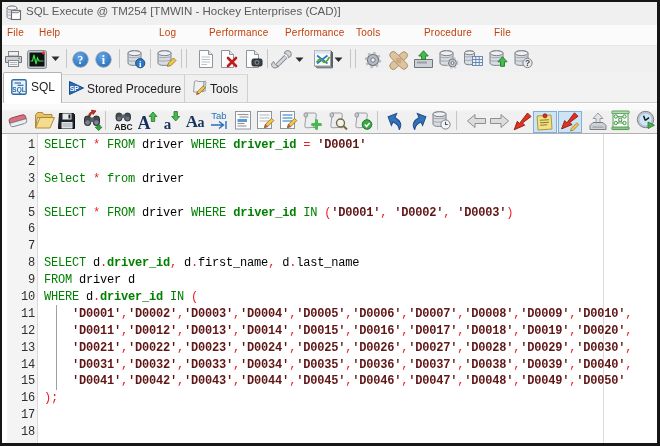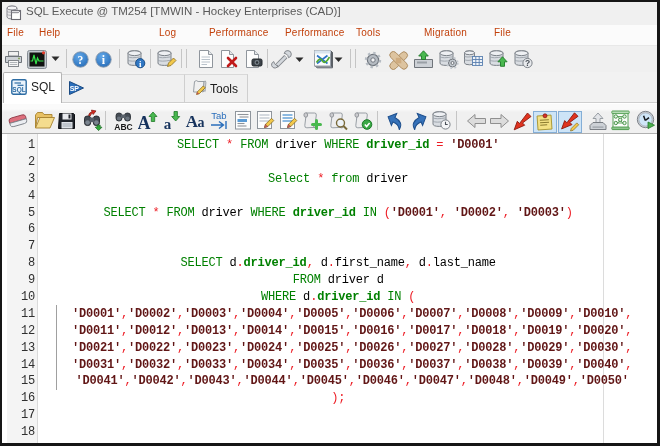--- a/index.html
+++ b/index.html
@@ -18,21 +18,21 @@
   #tab-sql{left:1px;top:70px;width:59px;height:31px;background:#fff;border:1px solid #b4b4b4;border-bottom:none;border-radius:2px 2px 0 0;z-index:3;}
   #tab-sp{left:60px;top:72px;width:123px;height:29px;background:#f0f0f0;border-right:1px solid #cfcfcf;border-top:1px solid #d9d9d9;}
   #tab-scr{left:183px;top:72px;width:63px;height:29px;background:#f0f0f0;border-right:1px solid #cfcfcf;border-top:1px solid #d9d9d9;}
   #tabline{left:59px;top:100px;width:596px;height:1px;background:#cfcfcf;z-index:2;}
   #tb2{left:0;top:102px;width:655px;height:29px;background:linear-gradient(#fafafa 0px,#fafafa 5px,#f0f0f0 8px,#f0f0f0 29px);}
   #tb2b{left:0;top:129px;width:655px;height:2px;background:#f0f0f0;border-bottom:1px solid #b0b0b0;}
   #editor{left:0;top:132px;width:655px;height:309px;background:#fff;}
   #gutter{left:5px;top:0px;width:30px;height:309px;background:#f4f4f4;border-right:1px solid #dadada;}
   #marginline{left:601px;top:0;width:1px;height:309px;background:#dcdcdc;}
   #indentguide{left:54px;top:171px;width:1px;height:84.5px;background:#a0a0a0;}
-  pre{margin:0;font-family:"Liberation Mono",monospace;font-size:12px;line-height:16.89px;letter-spacing:-0.2px;text-align:center;}
+  pre{margin:0;font-family:"Liberation Mono",monospace;font-size:12px;line-height:16.89px;letter-spacing:-0.2px;}
   #lnums{position:absolute;left:0px;top:3px;width:33px;text-align:right;color:#2f2f2f;}
   #code{position:absolute;left:42px;top:3px;color:#000;}
   .k{color:#008000;}
   .f{color:#008000;font-weight:bold;}
   .p{color:#ed1c24;}
   .s{color:#611616;font-weight:bold;}
   .ic{position:absolute;}
   .sep1{position:absolute;top:4px;width:1px;height:19px;background:#c5c5c5;}
   .sep2{position:absolute;top:3px;width:1px;height:19px;background:#c5c5c5;}
 </style>
@@ -49,21 +49,21 @@
     <path d="M6.5 5.5 h9 l-2.2 2.2 h-6.8 z" fill="#e0e0e4" stroke="#6a6a72" stroke-width="0.8"></path>
   </svg>
 
   <div id="menubar" class="abs"></div>
   <span class="mi" style="left:5px">File</span>
   <span class="mi" style="left:37px">Help</span>
   <span class="mi" style="left:157px">Log</span>
   <span class="mi" style="left:207px">Performance</span>
   <span class="mi" style="left:283px">Performance</span>
   <span class="mi" style="left:354px">Tools</span>
-  <span class="mi" style="left:422px">Migration</span>
+  <span class="mi" style="left:422px">Procedure</span>
   <span class="mi" style="left:492px">File</span>
 
   <div id="tb1" class="abs"></div>
 
   <svg class="ic" style="left:2px;top:49px" width="19" height="17" viewBox="0 0 19 17">
     <rect x="4.5" y="0.5" width="10" height="4.5" fill="#f0f0f0" stroke="#83878c"></rect>
     <path d="M1.5 5.5 h16 v6 h-16 z" fill="#cdd1d6" stroke="#6f747a"></path>
     <rect x="4.5" y="9.5" width="10" height="6" fill="#f6f6f6" stroke="#83878c"></rect>
     <rect x="5.8" y="11" width="7.4" height="1" fill="#b0b4b8"></rect>
     <rect x="5.8" y="13" width="7.4" height="1" fill="#b0b4b8"></rect>
@@ -225,20 +225,21 @@
     <path d="M1.5 1.5 L15.5 8 L1.5 14.5 z" fill="#2a6ebb" stroke="#1a4a82" stroke-width="1"></path>
     <text x="6.3" y="10.8" font-family="Liberation Sans" font-size="7" font-weight="bold" fill="#fff" text-anchor="middle">SP</text>
   </svg>
   <svg class="ic" style="left:189px;top:77px;z-index:4" width="18" height="18" viewBox="0 0 18 18">
     <path d="M3.5 2.5 q2 -1.8 3.6 0 h6 l-1 10.5 q-2 -1.5 -3.4 0 h-6.2 z" fill="#f0f0f0" stroke="#8f959c" stroke-width="0.9"></path>
     <path d="M13.1 2.5 q1.8 -1.5 1.8 1 l-0.8 9 q-0.8 -1.5 -2 0 z" fill="#dcdcdc" stroke="#8f959c" stroke-width="0.8"></path>
     <path d="M5.5 15.5 l0.8 -2.6 l6 -6 l1.9 1.9 l-6 6 z" fill="#f2c84b" stroke="#8a6d20" stroke-width="0.8"></path>
     <path d="M5.5 15.5 l0.8 -2.6 l0.9 0.9 0.9 0.9 z" fill="#c05050"></path>
   </svg>
   <span class="abs" style="left:29px;top:78px;font-size:12px;color:#1b1b1b;z-index:4">SQL</span>
+  <span class="abs" style="left:85px;top:80px;font-size:12px;color:#1b1b1b;z-index:4">Stored Procedure</span>
   <span class="abs" style="left:208px;top:80px;font-size:12px;color:#1b1b1b;z-index:4">Tools</span>
 
   <div id="tb2" class="abs"></div>
   <div id="tb2b" class="abs"></div>
 
   <svg class="ic" style="left:5px;top:110px" width="23" height="18" viewBox="0 0 23 18">
     <g transform="rotate(-16 11 9)">
       <path d="M2.5 6.5 q0 -2.2 3 -2.2 h11 q3 0 3 2.2 v2.5 h-17z" fill="#dd6f7c" stroke="#953f4c" stroke-width="0.9"></path>
       <path d="M2.5 9 h17 v2 q0 2.2 -3 2.2 h-11 q-3 0 -3 -2.2 z" fill="#ebedf1" stroke="#80858c" stroke-width="0.9"></path>
     </g>

